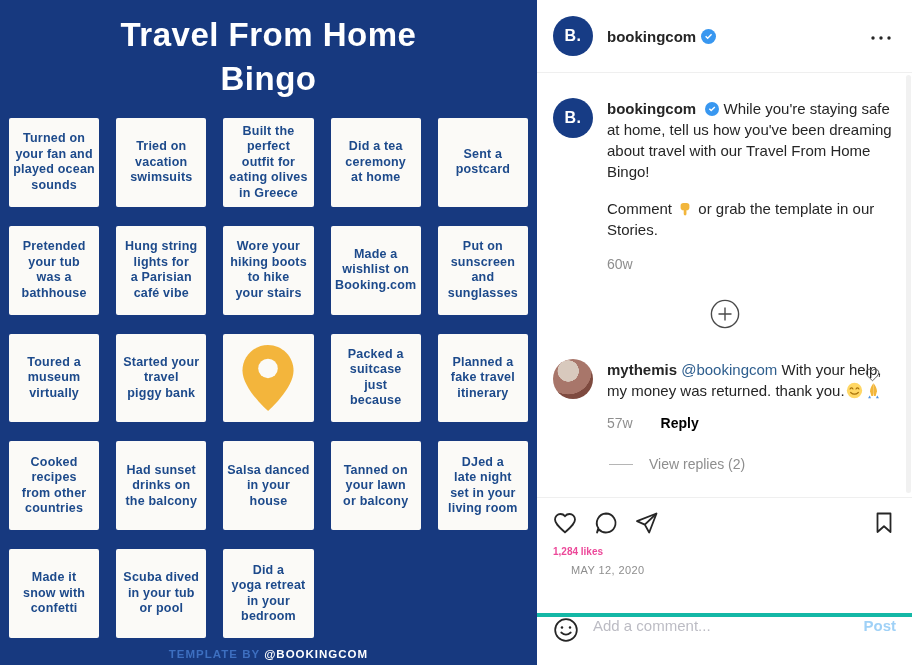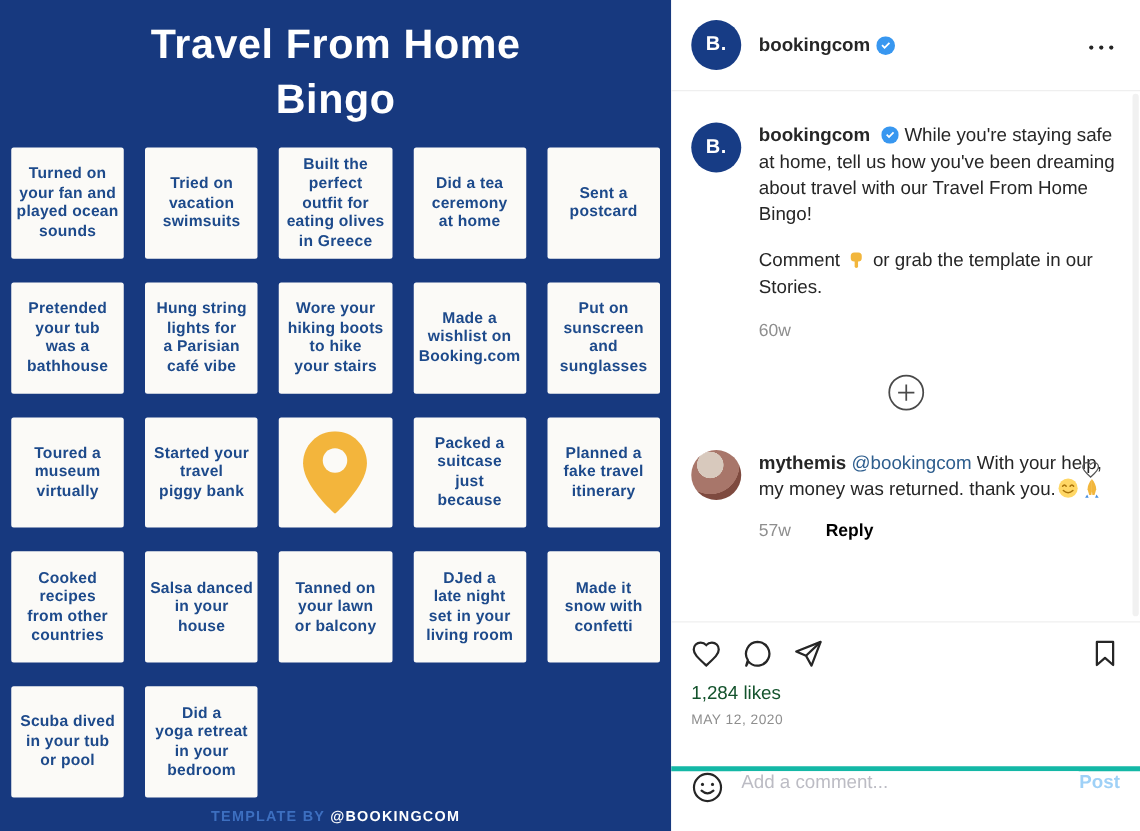--- a/index.html
+++ b/index.html
@@ -54,22 +54,22 @@
   .comment-meta { margin-top:12px; font-size:14px; color:#8e8e8e; }
   .comment-meta .reply { font-weight:bold; color:#000000; margin-left:24px; background:none; border:none; font-size:14px; cursor:pointer; }
   .view-replies-row { margin-top:22px; margin-left:72px; display:flex; align-items:center; }
   .vr-line { width:24px; border-top:1px solid #b5b5b5; margin-right:16px; }
   .vr-text { font-size:14px; color:#8e8e8e; background:none; border:none; cursor:pointer; }
 
   .post-bottom { position:absolute; top:497px; left:0; right:0; border-top:1px solid #efefef; padding:13px 16px 0; }
   .action-bar { display:flex; align-items:center; }
   .action-btn { background:none; border:none; cursor:pointer; padding:0; margin-right:17px; line-height:0; }
   .action-btn.save { margin:0 0 0 auto; }
-  .likes { margin-top:11px; font-weight:normal; font-size:15px; color:#14532d; }
-  .date { margin-top:7px; font-size:11px; color:#8e8e8e; letter-spacing:.4px; }
+  .likes { margin-top:11px; font-weight:bold; font-size:10px; color:#ec4899; }
+  .date { margin-top:7px; font-size:11px; color:#8e8e8e; letter-spacing:.4px;margin-left:18px; }
 
   .composer { position:absolute; top:613px; left:0; right:0; bottom:0; border-top:4px solid #14b8a6;
     display:flex; align-items:flex-start; padding:0 16px; }
   .composer input { flex:1; border:none; outline:none; font-size:15px; margin-left:14px;
     font-family:"Liberation Sans", sans-serif; color:#262626; }
   .composer input::placeholder { color:#bcbcc4; }
   .post-btn { color:#9fd1f7; background:none; border:none; font-size:15px; font-weight:bold; cursor:pointer;
     font-family:"Liberation Sans", sans-serif; }
 </style>
 </head>
@@ -133,20 +133,23 @@
 suitcase
 just
 because</div>
       <div class="cell">Planned a
 fake travel
 itinerary</div>
       <div class="cell">Cooked
 recipes
 from other
 countries</div>
+      <div class="cell">Had sunset
+drinks on
+the balcony</div>
       <div class="cell">Salsa danced
 in your
 house</div>
       <div class="cell">Tanned on
 your lawn
 or balcony</div>
       <div class="cell">DJed a
 late night
 set in your
 living room</div>
@@ -242,20 +245,24 @@
             <button class="reply">Reply</button>
           </div>
         </div>
         <button class="comment-like">
           <svg width="15" height="15" viewBox="0 0 24 24">
             <path d="M16.5 3.5c-1.74 0-3.41.81-4.5 2.09C10.91 4.31 9.24 3.5 7.5 3.5 4.42 3.5 2 5.92 2 9c0 3.78 3.4 6.86 8.55 11.54L12 21.85l1.45-1.31C18.6 15.86 22 12.78 22 9c0-3.08-2.42-5.5-5.5-5.5z" fill="none" stroke="#555" stroke-width="1.6"></path>
           </svg>
         </button>
       </div>
 
+      <div class="view-replies-row">
+        <span class="vr-line"></span>
+        <button class="vr-text">View replies (2)</button>
+      </div>
 
     </div>
     <div class="scroll-track"></div>
 
     <div class="post-bottom">
       <div class="action-bar">
         <button class="action-btn">
           <svg width="24" height="24" viewBox="0 0 24 24">
             <path d="M16.5 3c-1.74 0-3.41.81-4.5 2.09C10.91 3.81 9.24 3 7.5 3 4.42 3 2 5.42 2 8.5c0 3.78 3.4 6.86 8.55 11.54L12 21.35l1.45-1.31C18.6 15.36 22 12.28 22 8.5 22 5.42 19.58 3 16.5 3z" fill="none" stroke="#262626" stroke-width="1.8"></path>
           </svg>

